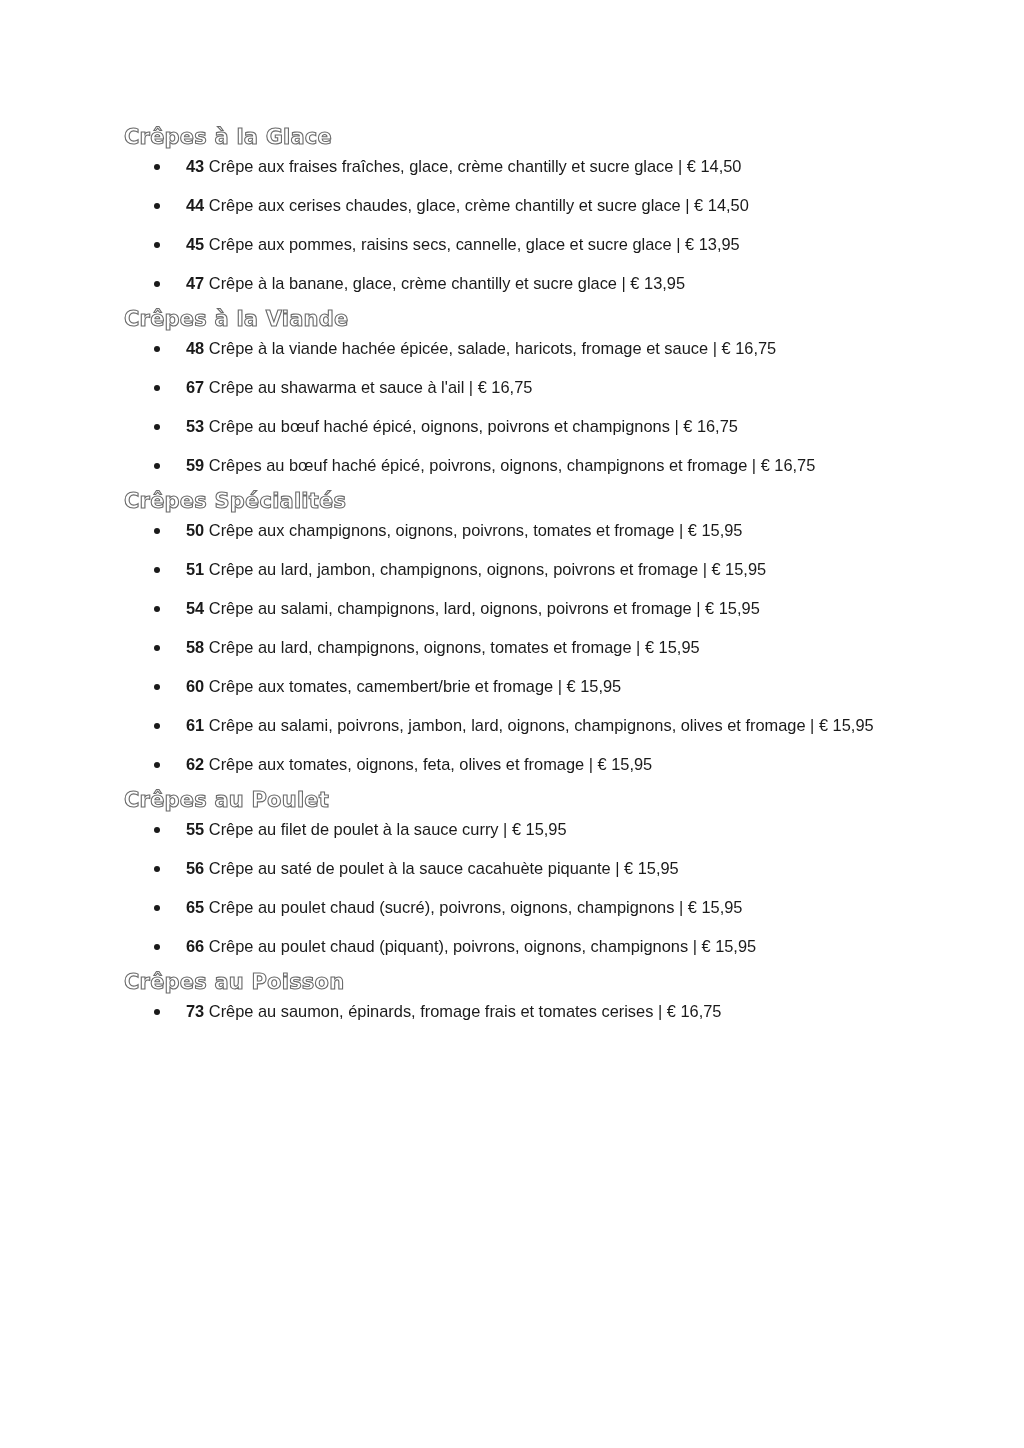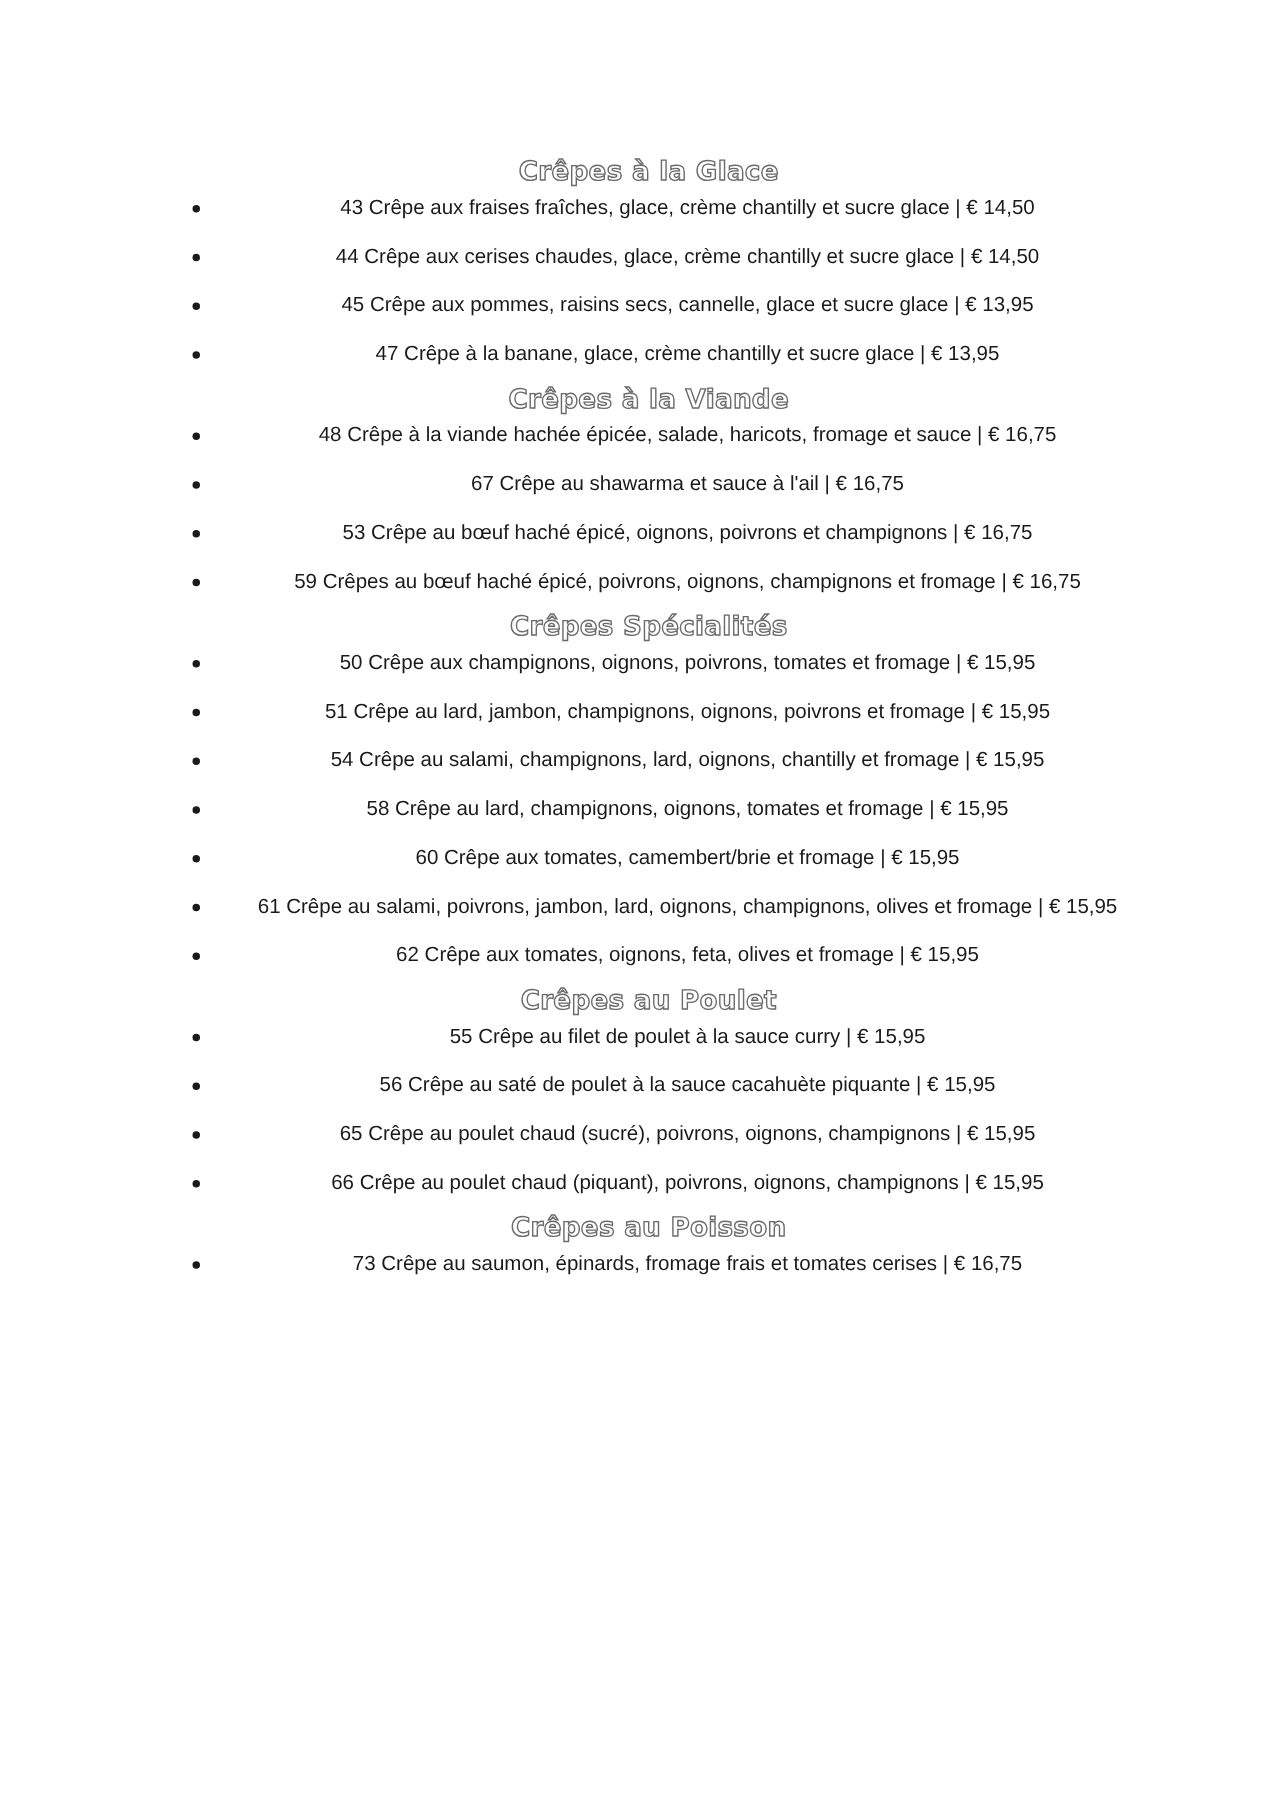--- a/index.html
+++ b/index.html
@@ -1,17 +1,17 @@
 <!DOCTYPE html>
 <html><head>
   <meta charset="utf-8">
   <style>
     html, body { margin: 0; padding: 0; background: #ffffff; }
     body { width: 1024px; height: 1448px; position: relative; overflow: hidden; }
-    .page { position: absolute; left: 0; top: 0; width: 1024px; height: 1448px; background: #fff; text-align: center; }
+    .page { position: absolute; left: 0; top: 0; width: 1024px; height: 1448px; background: #fff; }
     .content { position: absolute; left: 124px; top: 120px; width: 790px; }
     .section-title {
       font-family: "DejaVu Sans", sans-serif;
       font-weight: bold;
       font-size: 21px;
       letter-spacing: 0.2px;
       color: #ffffff;
       -webkit-text-stroke: 1.1px #6b6b6b;
       text-shadow: 0 0 0.6px #9a9a9a;
       margin: 0;
@@ -27,21 +27,21 @@
       line-height: 25px;
       color: #1a1a1a;
       margin-bottom: 14px;
     }
     li.item:last-child { margin-bottom: 6px; }
     .bullet {
       position: absolute; left: 30px; top: 10px;
       width: 6px; height: 6px; border-radius: 50%;
       background: #1a1a1a;
     }
-    .num { font-weight: normal; }
+    .num { font-weight: bold; }
   </style>
 </head>
 <body>
 
 <div class="page">
   <div class="content" id="menu-content">
       <section>
     <h2 class="section-title">Crêpes à la Glace</h2>
     <ul class="items">
           <li class="item">
@@ -100,21 +100,21 @@
     <span>Crêpe aux champignons, oignons, poivrons, tomates et fromage</span><span> | </span><span>€ 15,95</span>
   </li>
           <li class="item">
     <span class="bullet"></span>
     <span class="num">51</span> 
     <span>Crêpe au lard, jambon, champignons, oignons, poivrons et fromage</span><span> | </span><span>€ 15,95</span>
   </li>
           <li class="item">
     <span class="bullet"></span>
     <span class="num">54</span> 
-    <span>Crêpe au salami, champignons, lard, oignons, chantilly et fromage</span><span> | </span><span>€ 15,95</span>
+    <span>Crêpe au salami, champignons, lard, oignons, poivrons et fromage</span><span> | </span><span>€ 15,95</span>
   </li>
           <li class="item">
     <span class="bullet"></span>
     <span class="num">58</span> 
     <span>Crêpe au lard, champignons, oignons, tomates et fromage</span><span> | </span><span>€ 15,95</span>
   </li>
           <li class="item">
     <span class="bullet"></span>
     <span class="num">60</span> 
     <span>Crêpe aux tomates, camembert/brie et fromage</span><span> | </span><span>€ 15,95</span>

